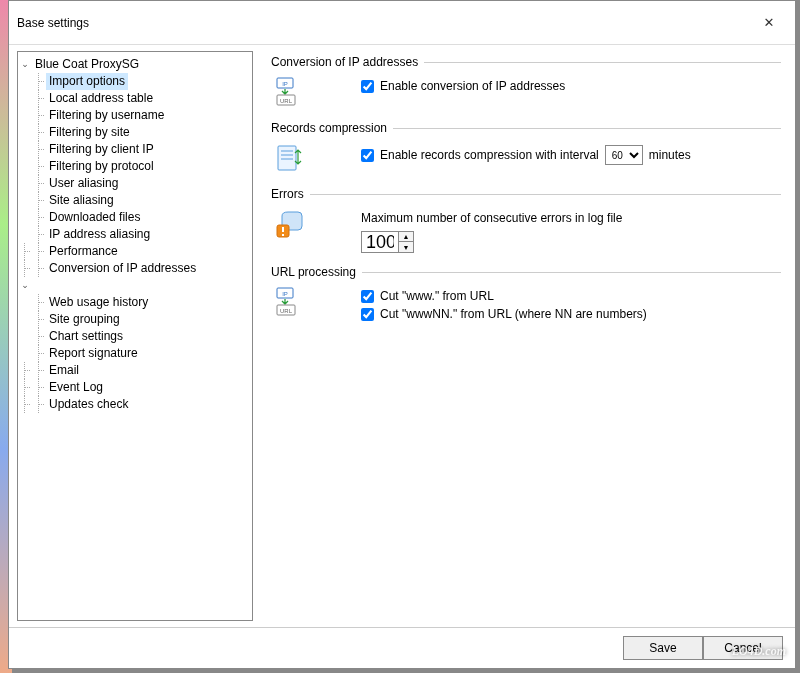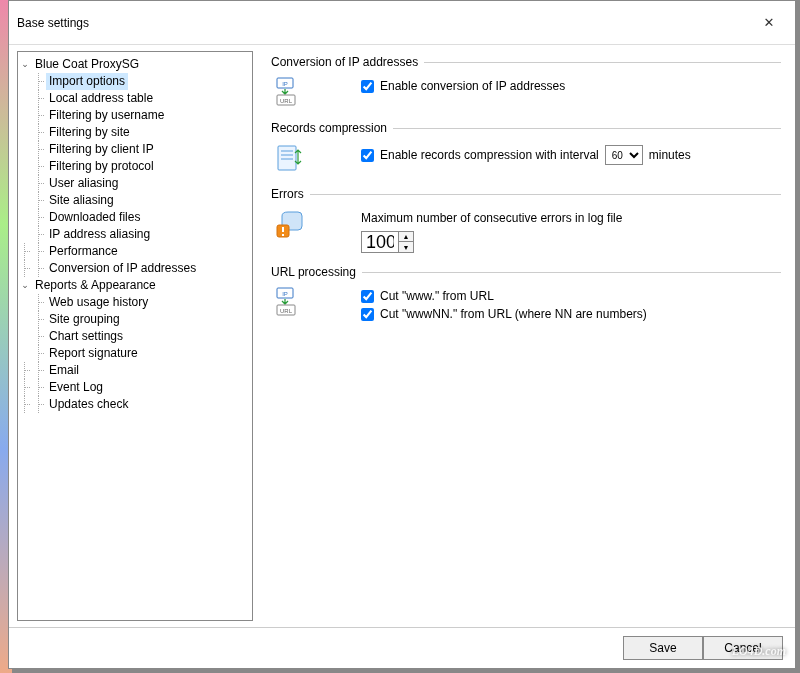--- a/index.html
+++ b/index.html
@@ -287,21 +287,20 @@
             <li>
               <div class="row">
                 <span class="dotted branch"></span>
                 <span class="dotted branch"></span>
                 <span class="label">Conversion of IP addresses</span>
               </div>
             </li>
             <li>
               <div class="row">
                 <span class="toggle">⌄</span>
-                <span class="label">Reports &amp; Appearance</span>
               </div>
               <ul>
                 <li>
                   <div class="row">
                     <span class="indent" style="width: 14px;"></span>
                     <span class="dotted branch"></span>
                     <span class="label">Web usage history</span>
                   </div>
                 </li>
                 <li>

